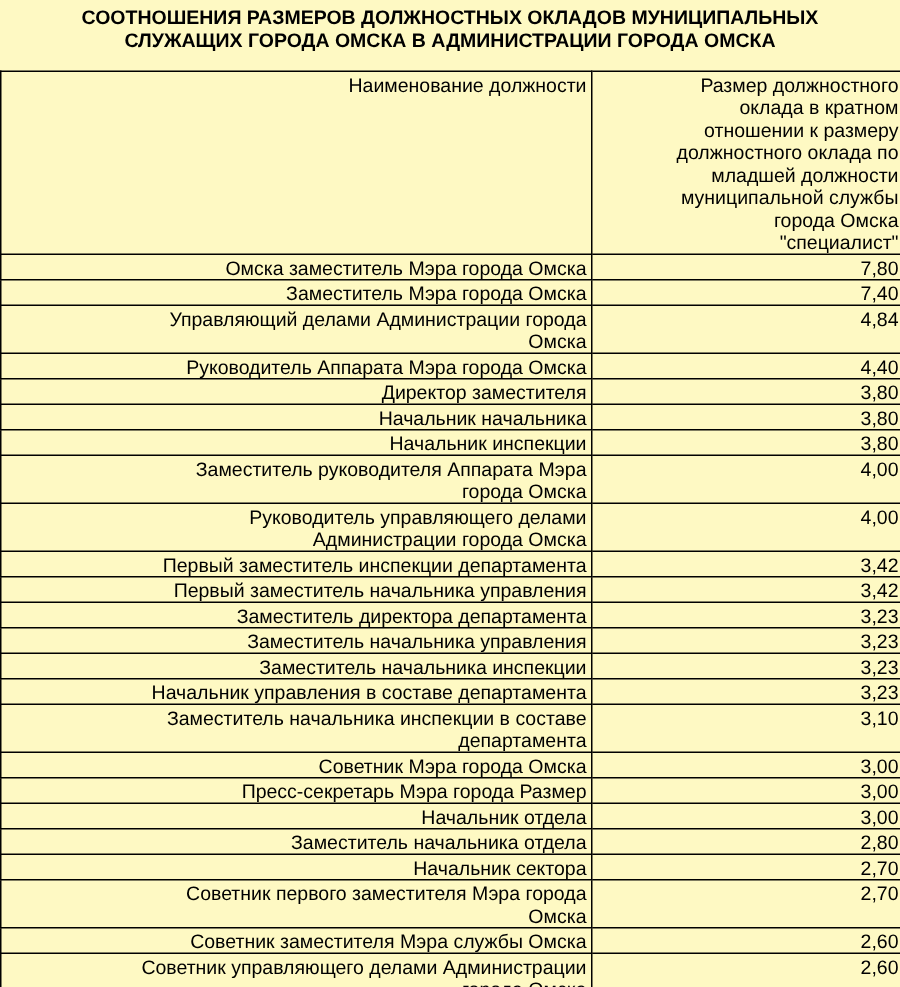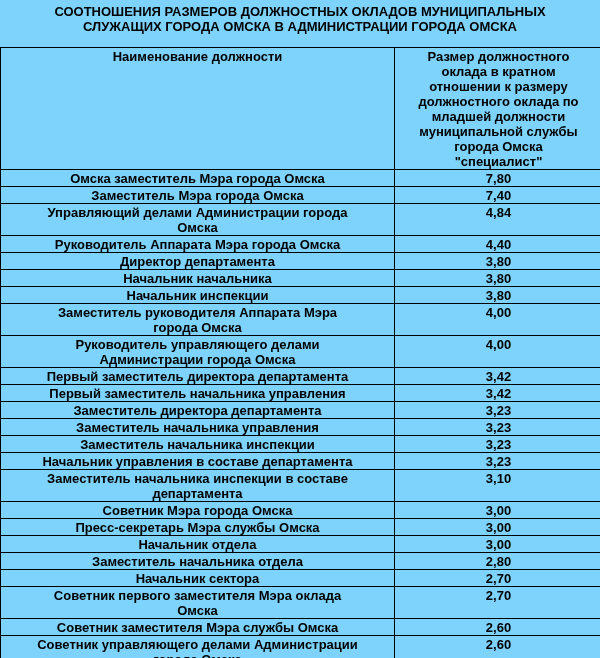--- a/index.html
+++ b/index.html
@@ -6,21 +6,21 @@
     margin: 0;
     padding: 0;
     width: 600px;
     height: 658px;
     overflow: hidden;
     background: #ffffff;
   }
   .page {
     width: 600px;
     height: 658px;
-    background: #7dd3fc;
+    background: #fef9c3;
     color: #000000;
     font-family: "Liberation Sans", sans-serif;
     overflow: hidden;
   }
   .title {
     margin: 0;
     padding-top: 4px;
     font-size: 13px;
     font-weight: bold;
     text-align: center;
@@ -31,23 +31,23 @@
   table.salary-table {
     border-collapse: collapse;
     table-layout: fixed;
     width: 602px;           
     margin-top: 13px;
   }
   table.salary-table th,
   table.salary-table td {
     border: 1px solid #000000;
     vertical-align: top;
-    text-align: center;
+    text-align: right;
     font-size: 13px;
-    font-weight: bold;
+    font-weight: normal;
     line-height: 15px;
     padding: 1px 3px 0 3px;
     white-space: pre-line;
     overflow: hidden;
   }
   col.col-position { width: 394px; }
   col.col-ratio    { width: 208px; }
 </style>
 </head>
 <body>
@@ -87,21 +87,21 @@
         <tr>
           <td>Управляющий делами Администрации города
 Омска</td>
           <td>4,84</td>
         </tr>
         <tr>
           <td>Руководитель Аппарата Мэра города Омска</td>
           <td>4,40</td>
         </tr>
         <tr>
-          <td>Директор департамента</td>
+          <td>Директор заместителя</td>
           <td>3,80</td>
         </tr>
         <tr>
           <td>Начальник начальника</td>
           <td>3,80</td>
         </tr>
         <tr>
           <td>Начальник инспекции</td>
           <td>3,80</td>
         </tr>
@@ -109,21 +109,21 @@
           <td>Заместитель руководителя Аппарата Мэра
 города Омска</td>
           <td>4,00</td>
         </tr>
         <tr>
           <td>Руководитель управляющего делами
 Администрации города Омска</td>
           <td>4,00</td>
         </tr>
         <tr>
-          <td>Первый заместитель директора департамента</td>
+          <td>Первый заместитель инспекции департамента</td>
           <td>3,42</td>
         </tr>
         <tr>
           <td>Первый заместитель начальника управления</td>
           <td>3,42</td>
         </tr>
         <tr>
           <td>Заместитель директора департамента</td>
           <td>3,23</td>
         </tr>
@@ -142,37 +142,37 @@
         <tr>
           <td>Заместитель начальника инспекции в составе
 департамента</td>
           <td>3,10</td>
         </tr>
         <tr>
           <td>Советник Мэра города Омска</td>
           <td>3,00</td>
         </tr>
         <tr>
-          <td>Пресс-секретарь Мэра службы Омска</td>
+          <td>Пресс-секретарь Мэра города Размер</td>
           <td>3,00</td>
         </tr>
         <tr>
           <td>Начальник отдела</td>
           <td>3,00</td>
         </tr>
         <tr>
           <td>Заместитель начальника отдела</td>
           <td>2,80</td>
         </tr>
         <tr>
           <td>Начальник сектора</td>
           <td>2,70</td>
         </tr>
         <tr>
-          <td>Советник первого заместителя Мэра оклада
+          <td>Советник первого заместителя Мэра города
 Омска</td>
           <td>2,70</td>
         </tr>
         <tr>
           <td>Советник заместителя Мэра службы Омска</td>
           <td>2,60</td>
         </tr>
         <tr>
           <td>Советник управляющего делами Администрации
 города Омска</td>

